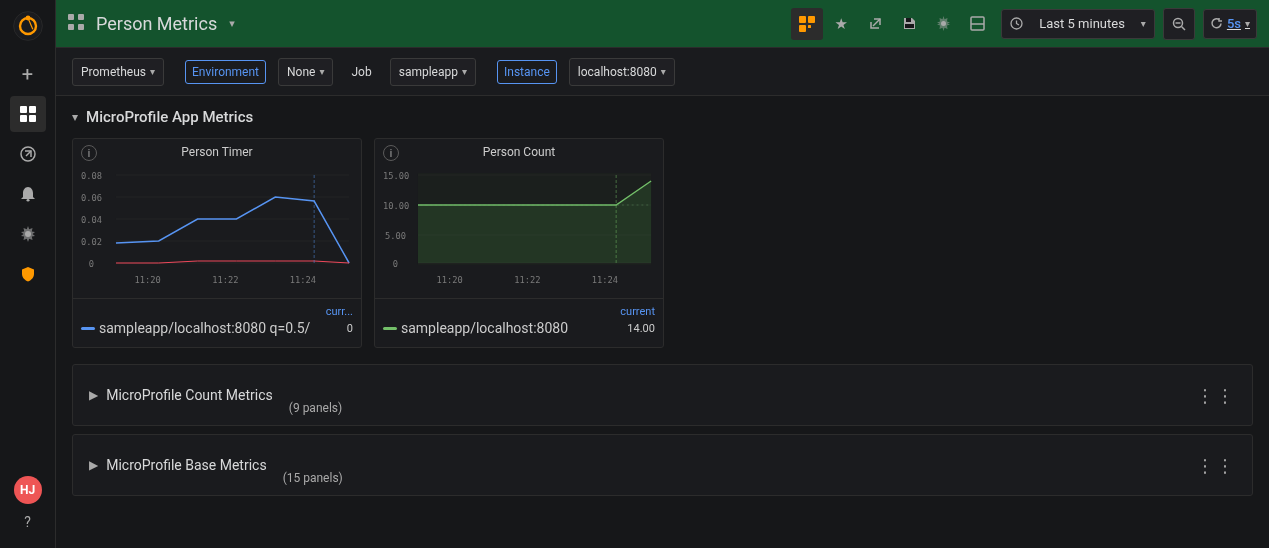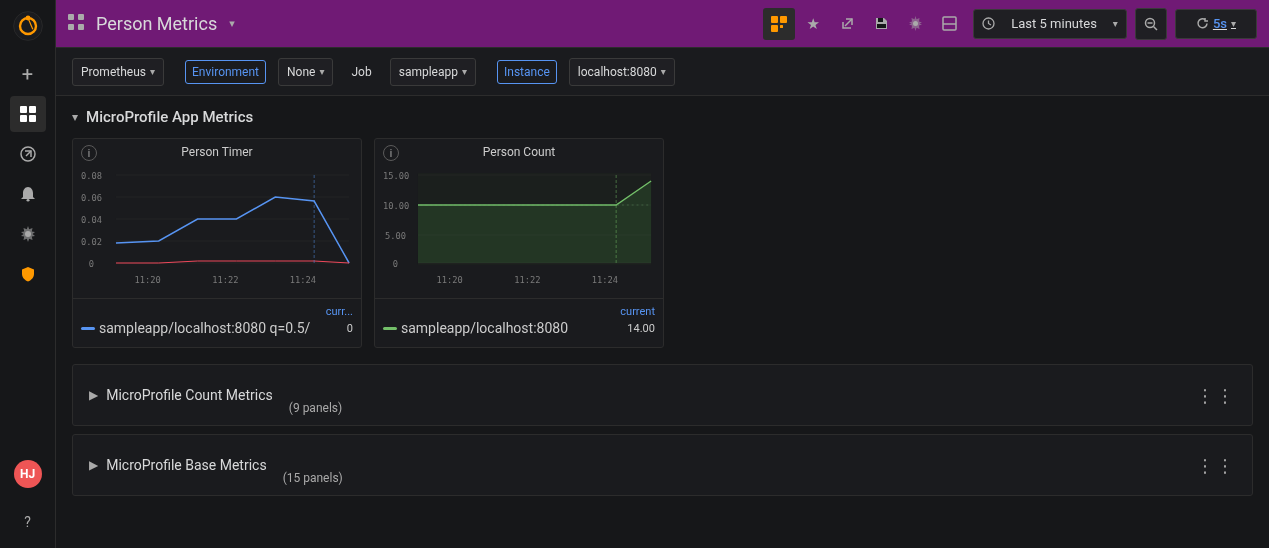--- a/index.html
+++ b/index.html
@@ -43,21 +43,21 @@
       cursor: pointer;
       color: #aaa;
       font-size: 16px;
     }
     .sidebar-icon.active { background: #2c2c2c; color: #fff; }
     .sidebar-bottom {
       margin-top: auto;
       display: flex;
       flex-direction: column;
       align-items: center;
-      gap: 16px;
+      gap: 0;
     }
     .avatar {
       width: 28px;
       height: 28px;
       border-radius: 50%;
       background: #e55;
       display: flex;
       align-items: center;
       justify-content: center;
       font-size: 12px;
@@ -69,21 +69,21 @@
     
     .main {
       flex: 1;
       display: flex;
       flex-direction: column;
       overflow: hidden;
     }
 
     
     .topbar {
-      background: #701a75;
+      background: #14532d;
       border-bottom: 1px solid #2c2c2c;
       height: 48px;
       display: flex;
       align-items: center;
       padding: 0 12px;
       gap: 8px;
       flex-shrink: 0;
     }
     .topbar-apps-icon {
       color: #aaa;
@@ -134,21 +134,21 @@
       color: #d8d9da;
       font-size: 13px;
       gap: 16px;
     }
     .refresh-btn {
       display: flex;
       align-items: center;
       background: #1f1f23;
       border: 1px solid #3a3a3a;
       border-radius: 3px;
-      padding: 0 20px;
+      padding: 0 6px;
       height: 30px;
       cursor: pointer;
       color: #d8d9da;
       font-size: 13px;
       gap: 4px;
       text-decoration: underline;
     }
     .refresh-value { color: #5794f2; font-weight: 500; }
 
     

